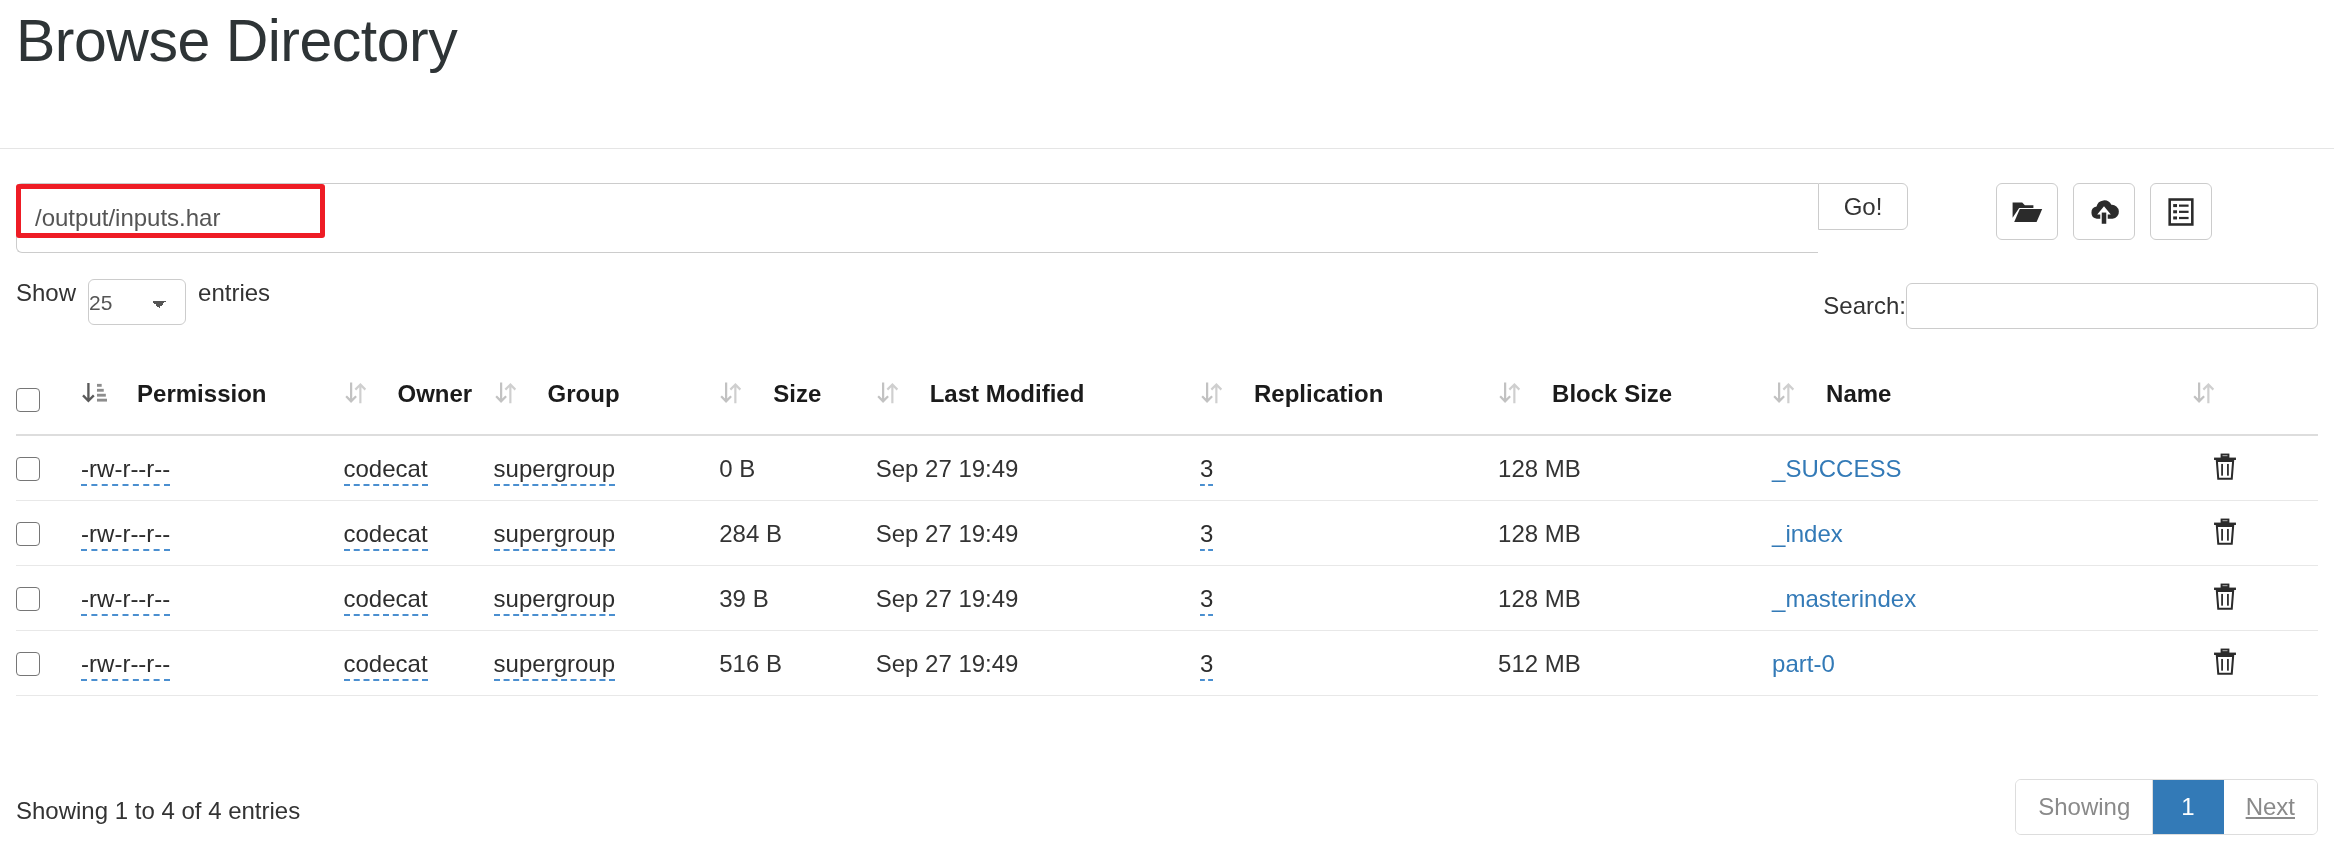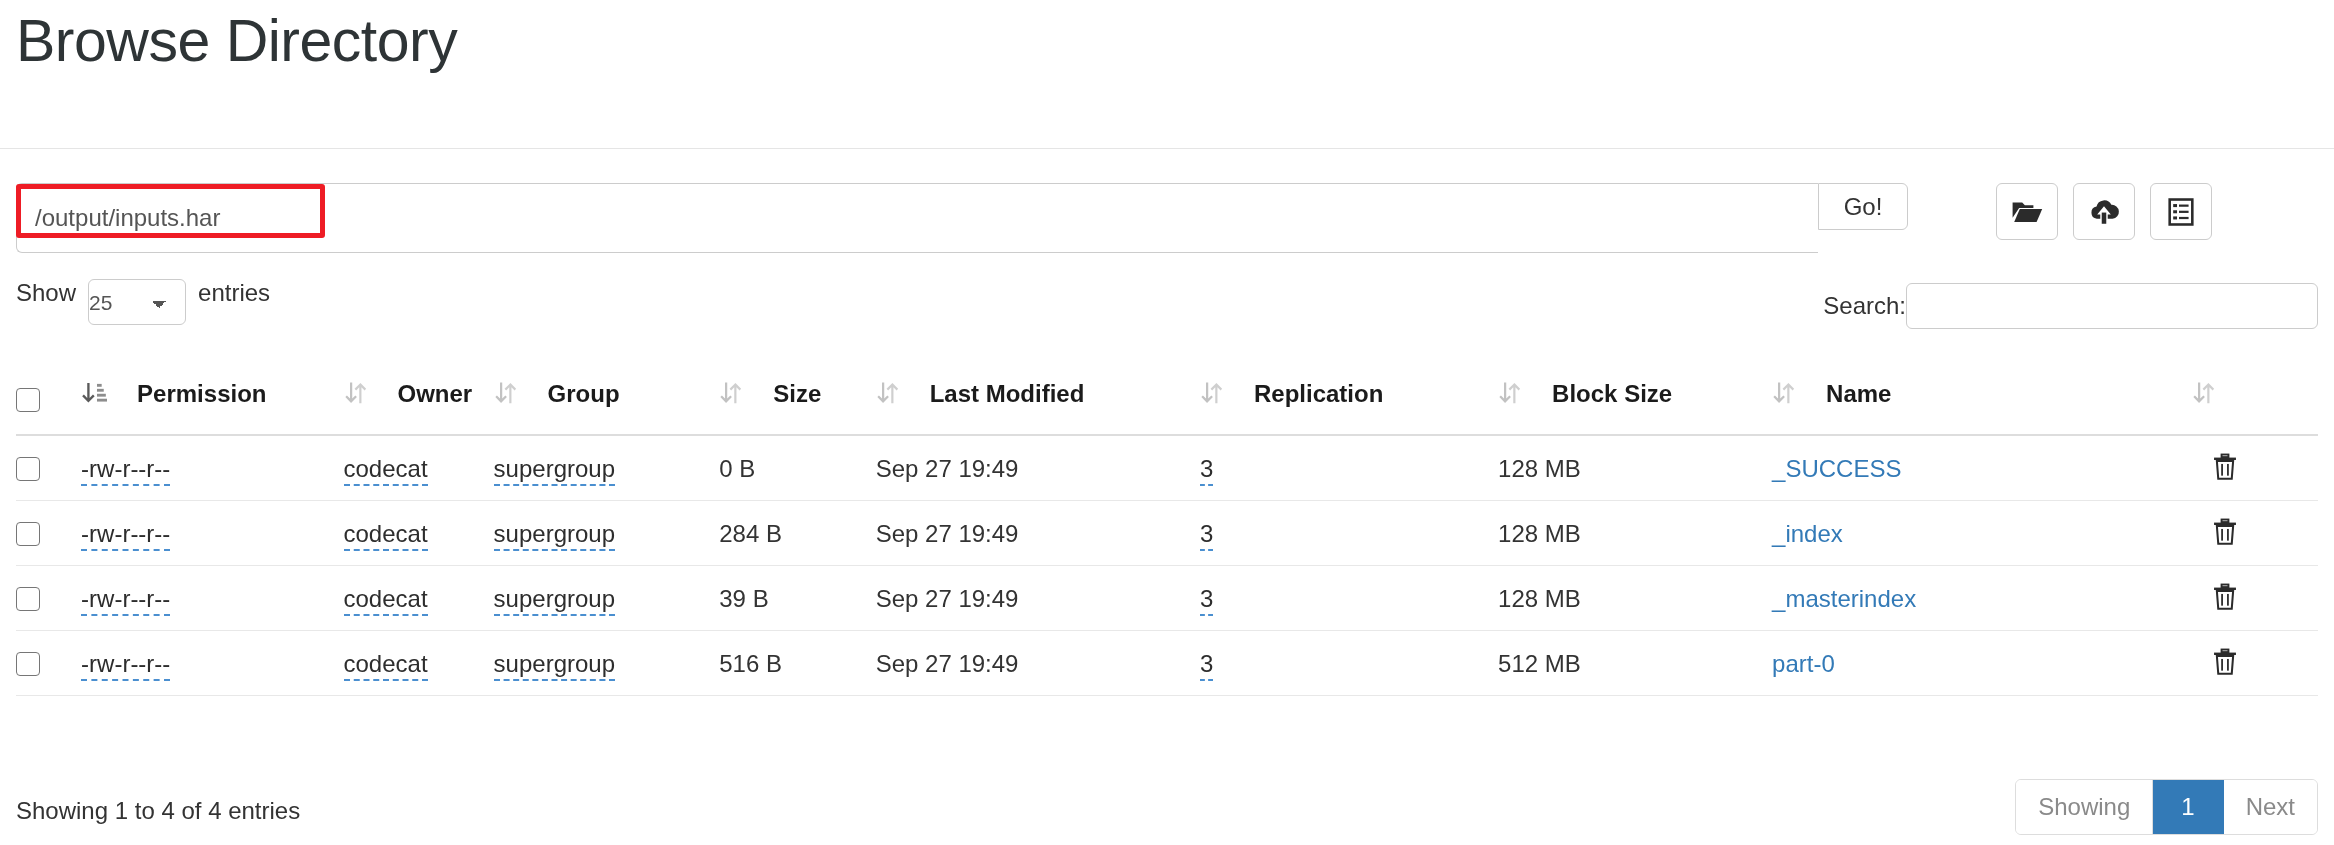--- a/index.html
+++ b/index.html
@@ -182,21 +182,21 @@
     font-size: 24px;
   }
   .pager .pg {
     padding: 12px 22px;
     background: #fff; color: #8a8a8a;
     cursor: pointer; border-right: 1px solid #dddddd;
     line-height: 30px;
   }
   .pager .pg.num { color: #337ab7; padding: 12px 28px; }
   .pager .pg.active { background: #337ab7; color: #ffffff; border-color:#337ab7; }
-  .pager .pg:last-child { border-right: none; }
+  .pager .pg:last-child { border-right: none; text-decoration: underline; }
 </style>
 </head>
 <body>
 
 <div class="page">
 
   <div class="page-title">Browse Directory</div>
   <div class="title-rule"></div>
 
   <div class="pathbar">

